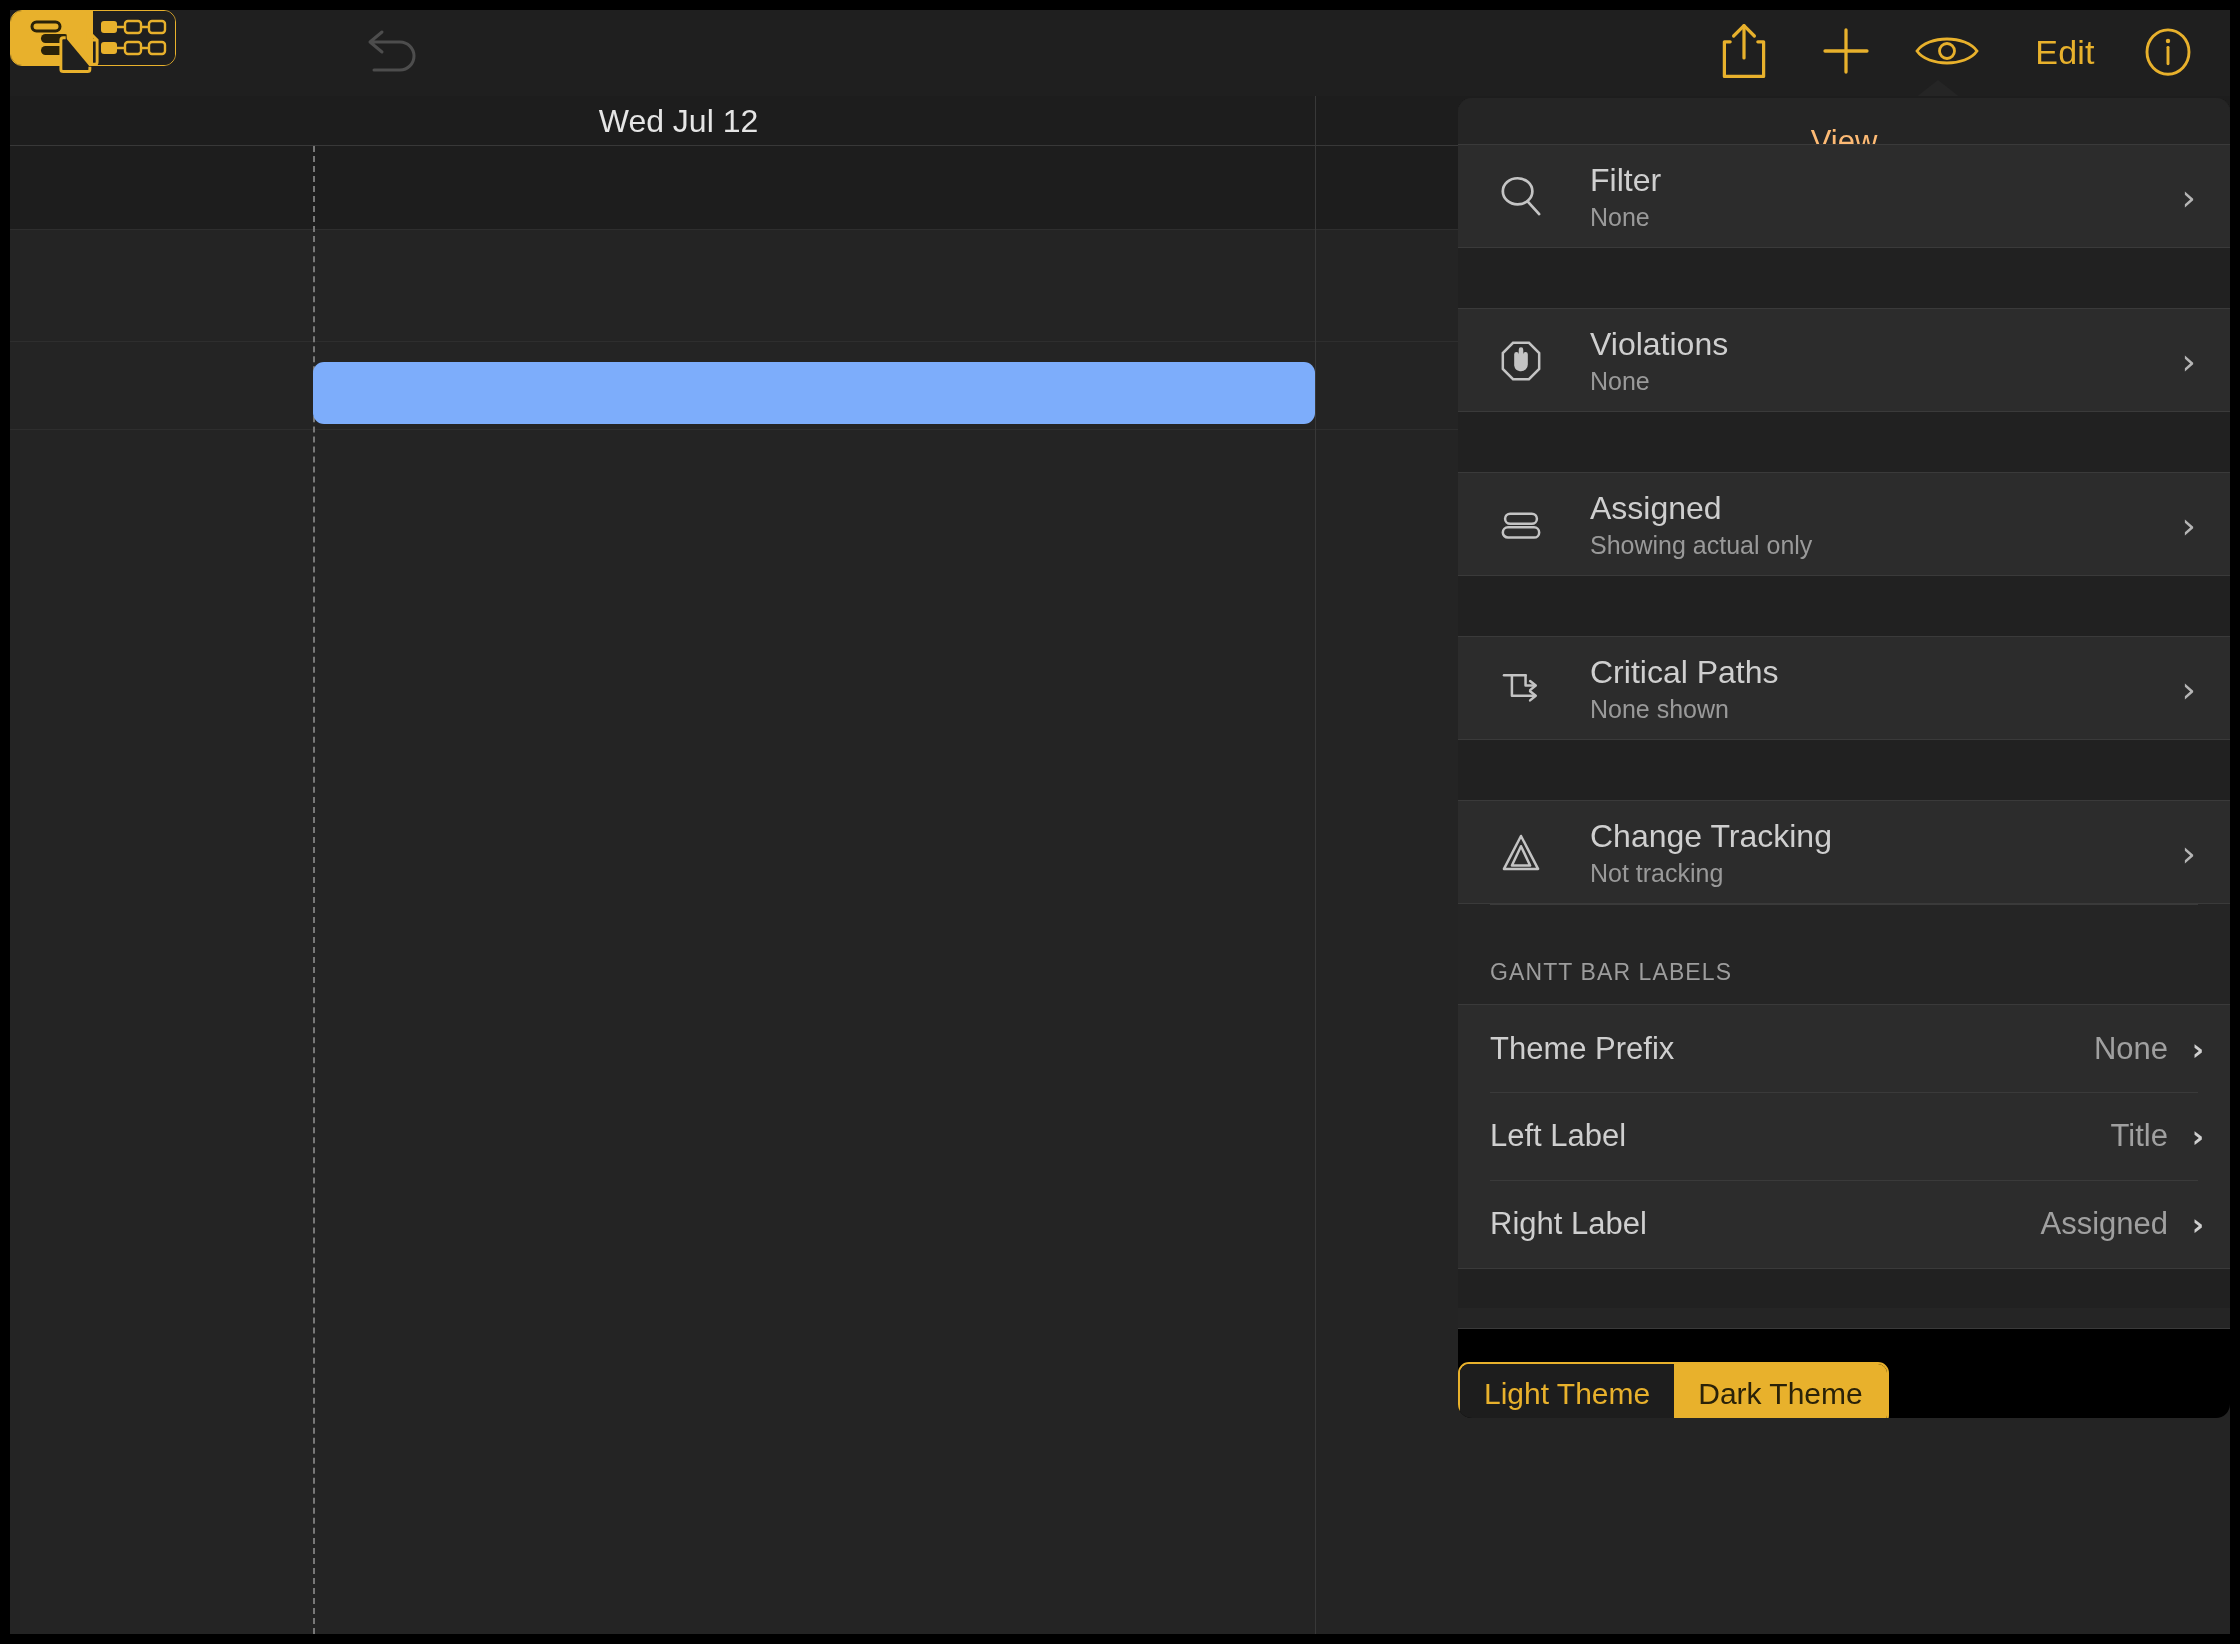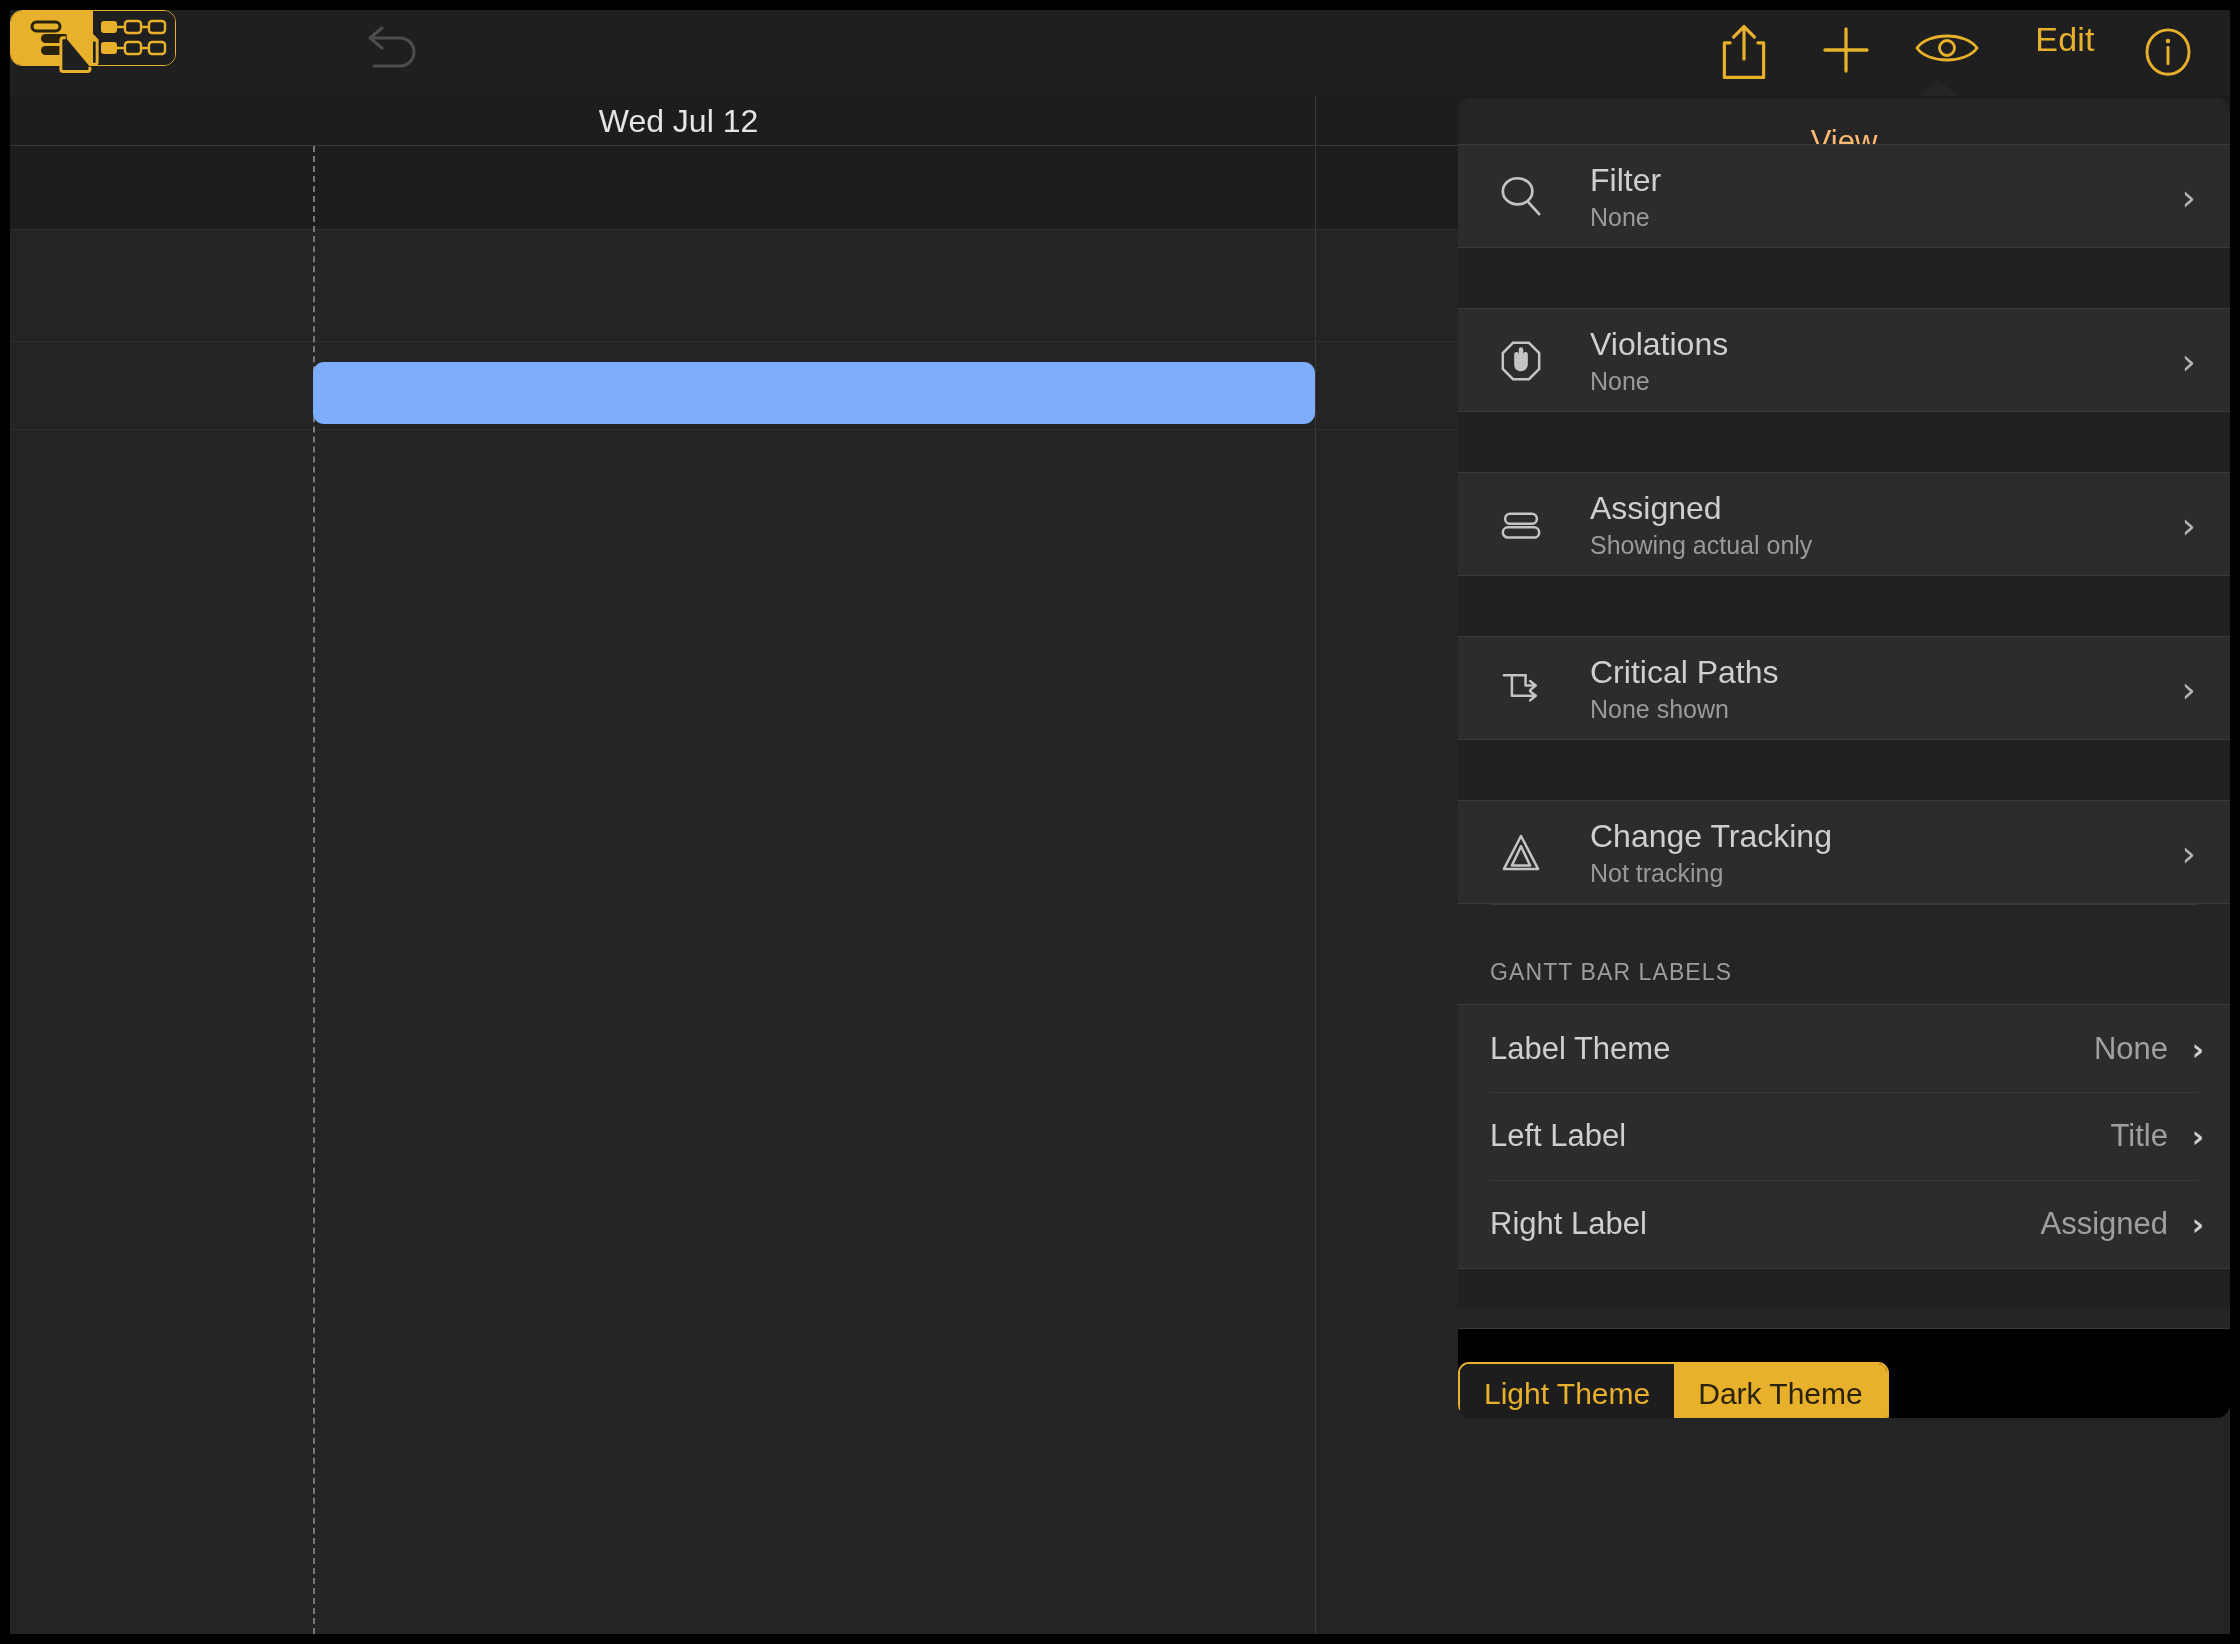--- a/index.html
+++ b/index.html
@@ -18,21 +18,21 @@
   }
 
   
   #toolbar {
     position: absolute; left: 0; top: 0;
     width: 2220px; height: 86px;
     background: #1f1f1f;
   }
   .tb-btn {
     position: absolute;
-    display: flex; align-items: flex-start; justify-content: center;
+    display: flex; align-items: center; justify-content: center;
     color: #e8b12c;
   }
   #docs-btn   { left: 32px;  top: 12px; width: 74px; height: 62px; }
   #viewmode   { left: 132px; top: 16px; width: 166px; height: 56px;
                 border-radius: 12px; overflow: hidden; display: flex;
                 border: 1px solid #e8b12c; }
   .vm-seg { flex: 1; display: flex; align-items: center; justify-content: center; }
   .vm-seg.on  { background: #e8b12c; }
   .vm-seg.off { background: #1f1f1f; }
   #undo-btn   { left: 340px; top: 14px; width: 80px; height: 58px; color: #4d4d4d; }
@@ -364,21 +364,21 @@
       <span class="r-sub">Not tracking</span>
       <span class="r-chev chev-glyph">›</span>
     </div>
 
     <div id="section-hdr">
       <div class="sh-rule"></div>
       <div class="sh-text">GANTT BAR LABELS</div>
     </div>
 
     <div class="lbl-row first">
-      <span class="lr-name">Label Theme</span>
+      <span class="lr-name">Theme Prefix</span>
       <span class="lr-val">None</span>
       <span class="lr-chev chev-glyph">›</span>
     </div>
 
     <div class="lbl-row">
       <span class="lr-inner-rule"></span>
       <span class="lr-name">Left Label</span>
       <span class="lr-val">Title</span>
       <span class="lr-chev chev-glyph">›</span>
     </div>

